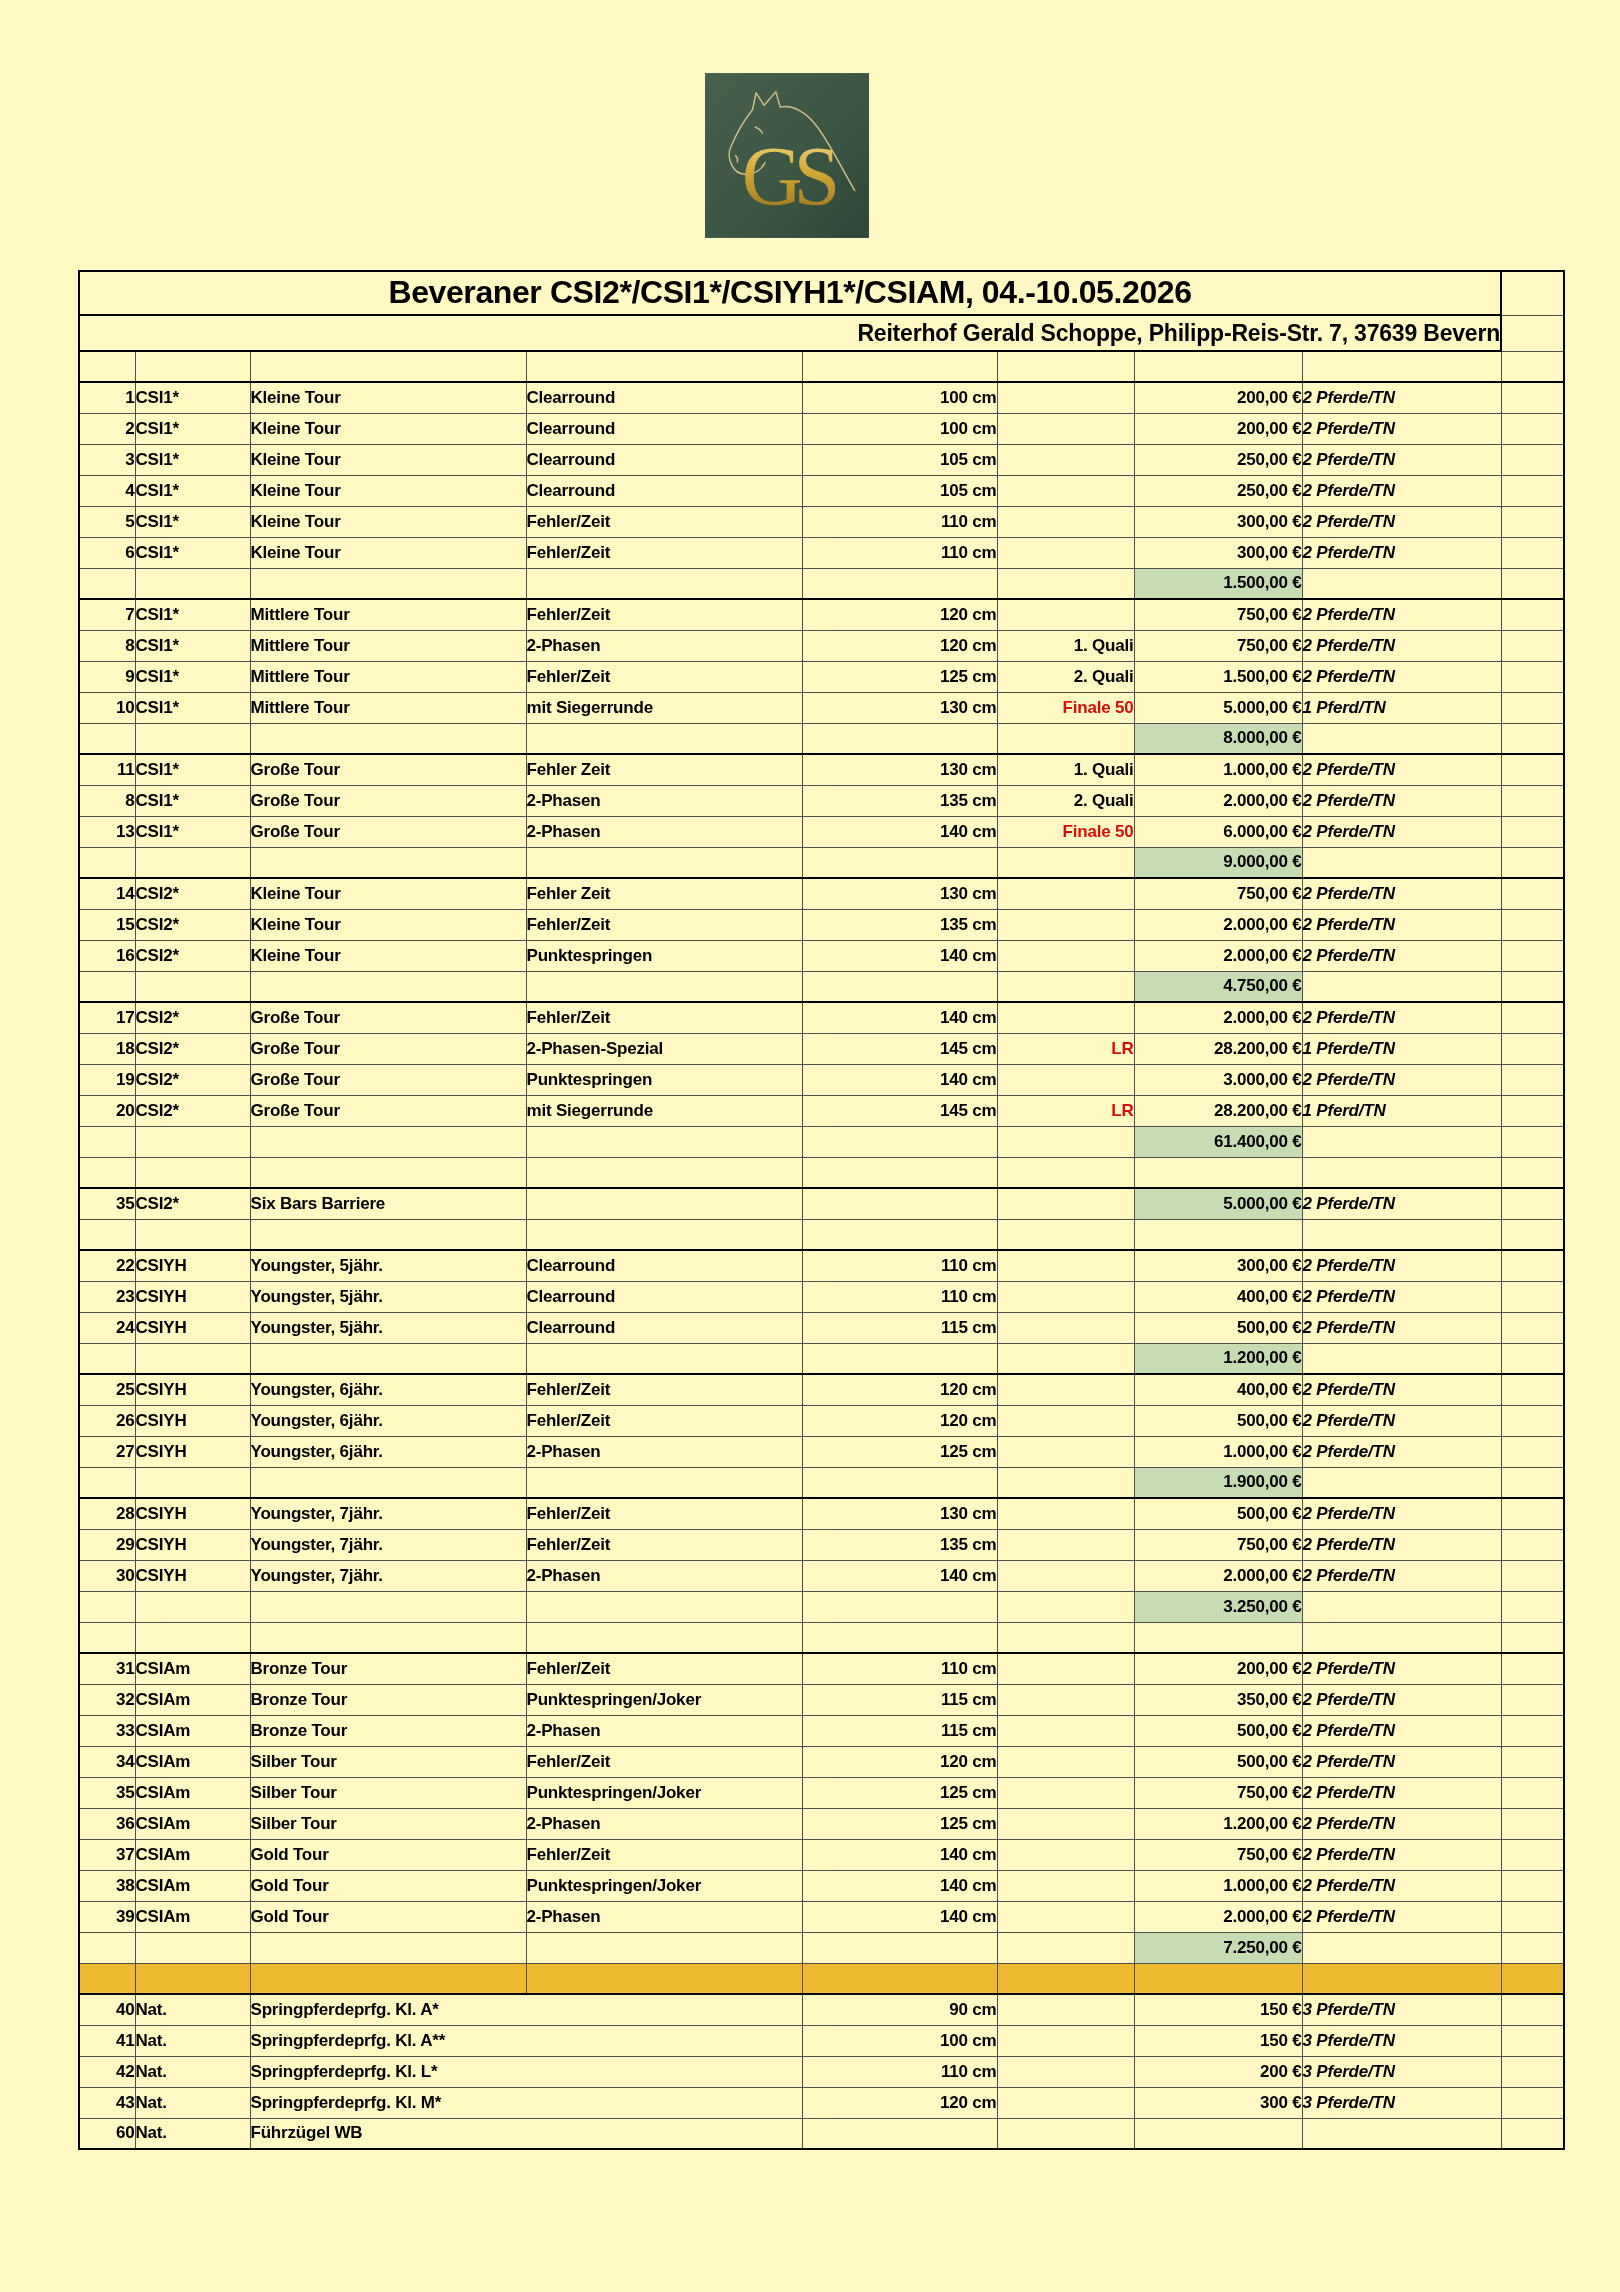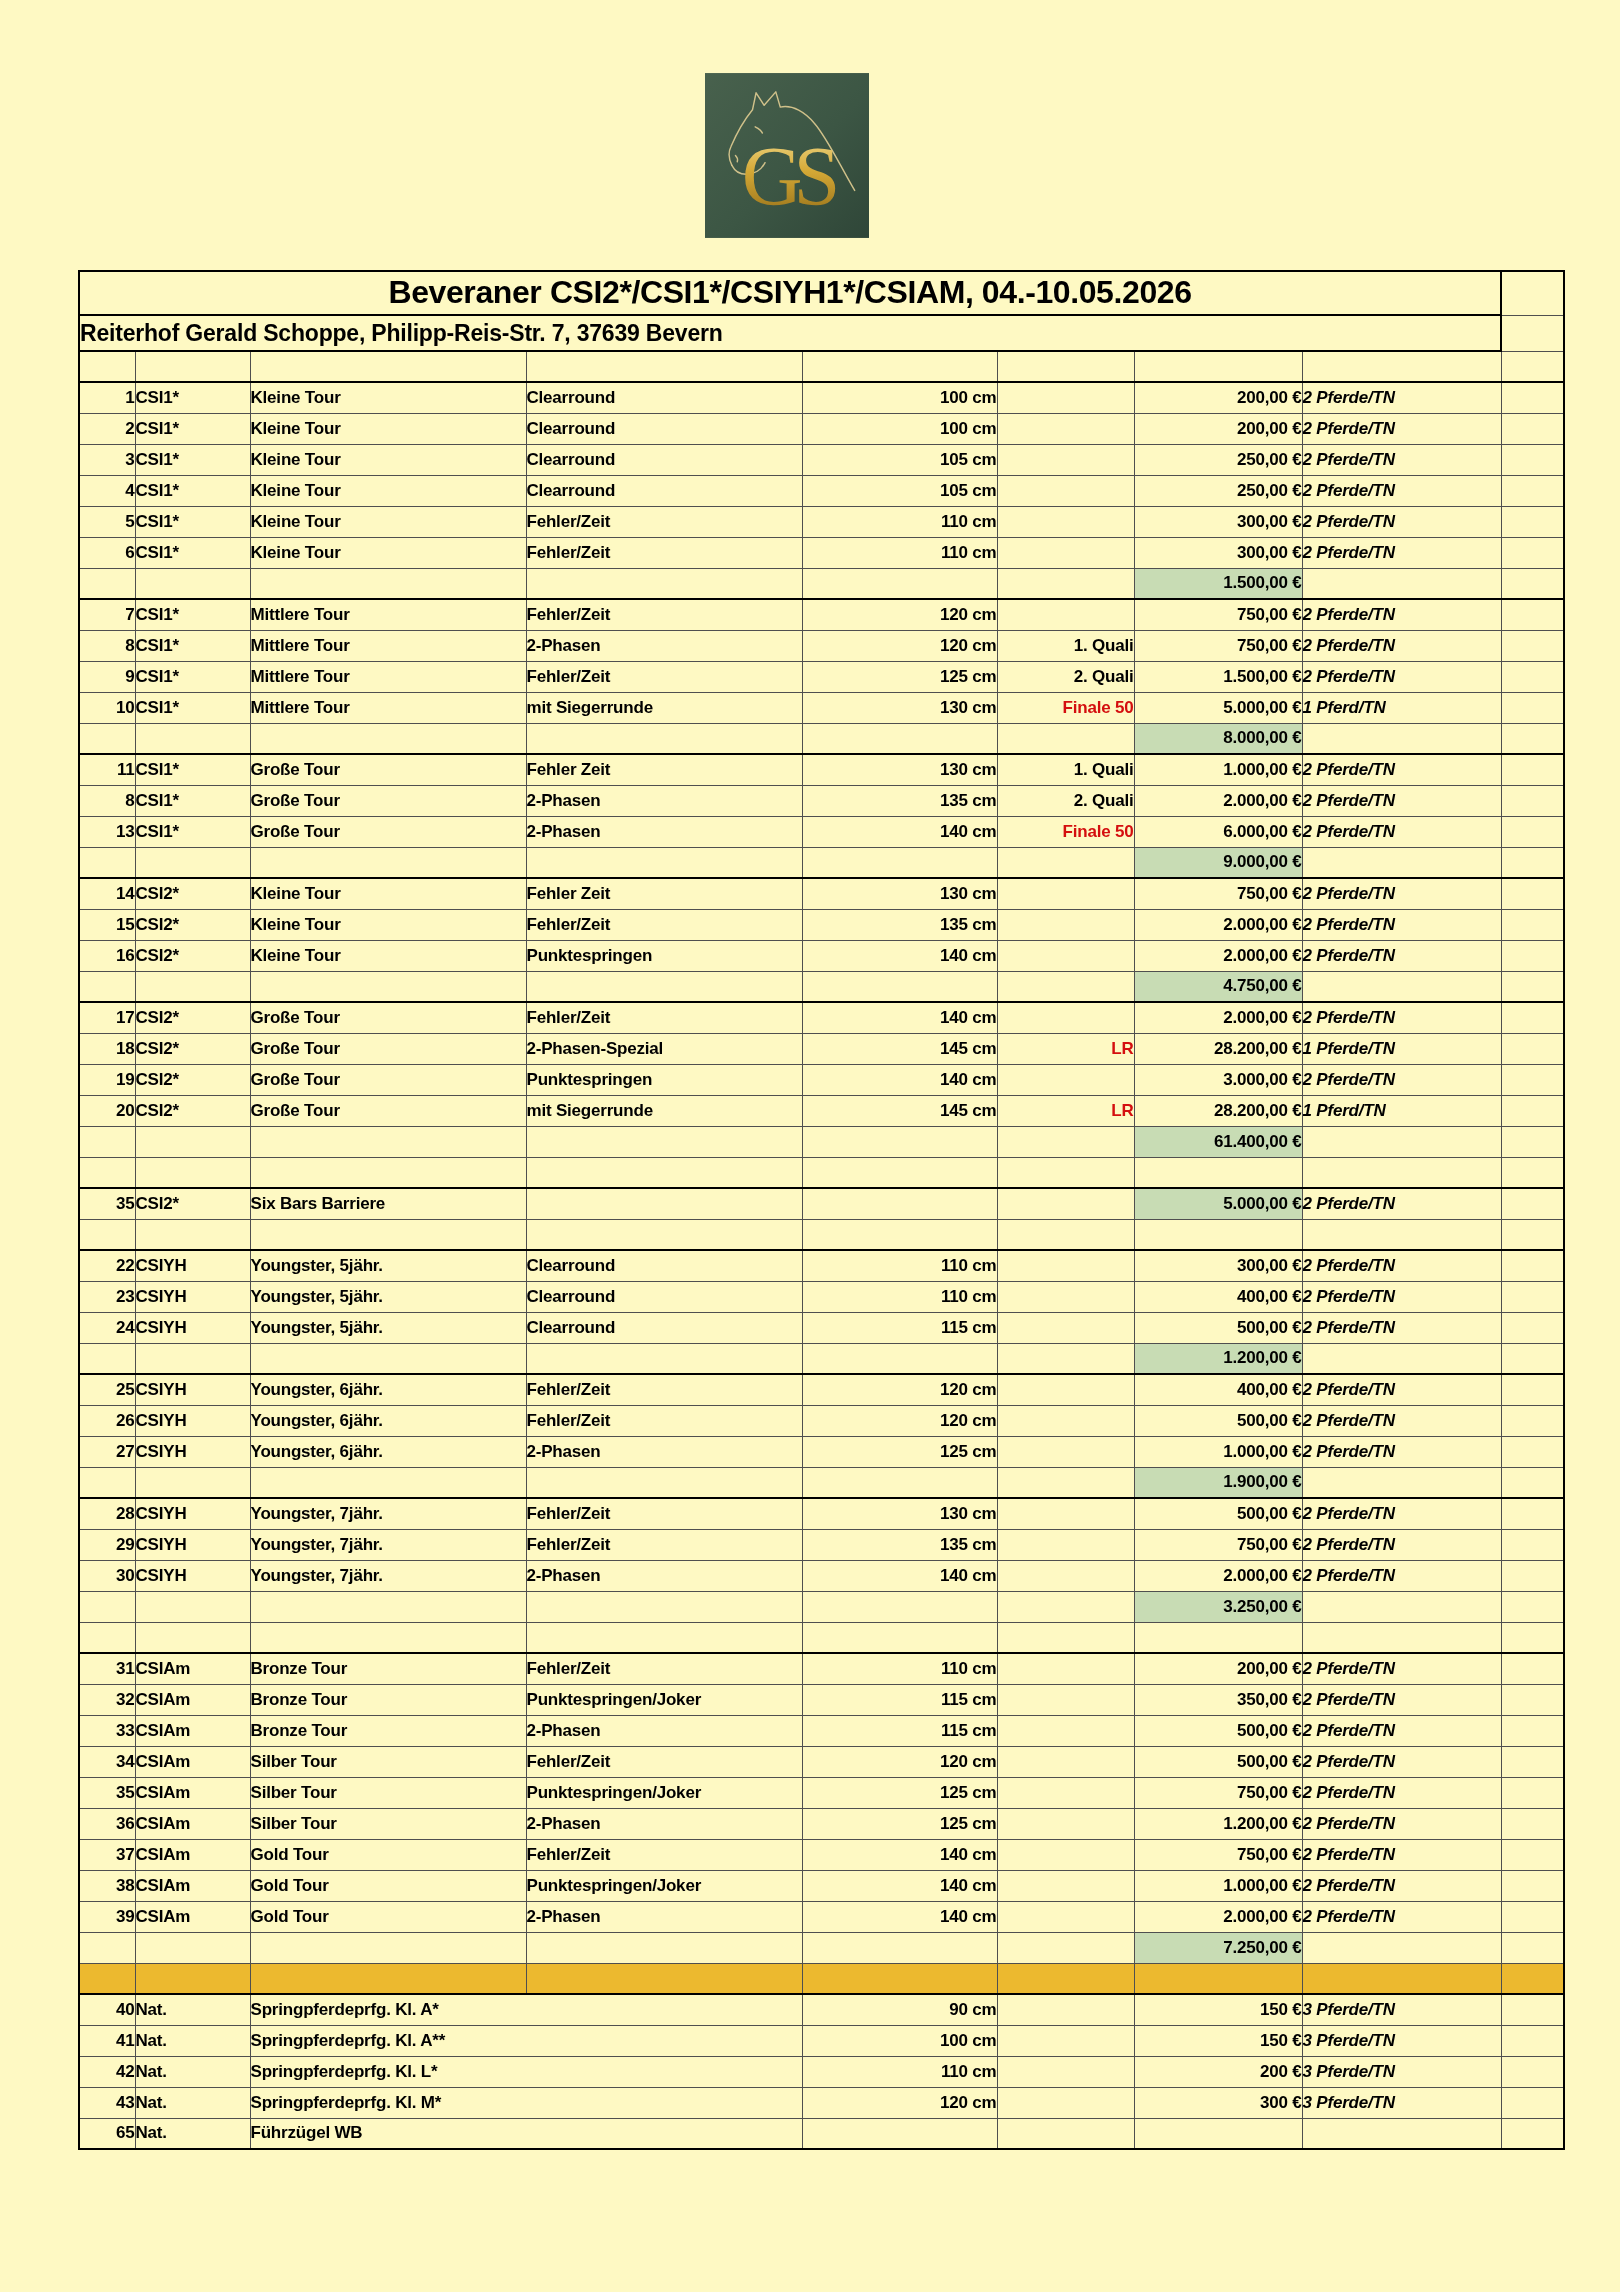--- a/index.html
+++ b/index.html
@@ -9,21 +9,21 @@
   .logo{position:absolute;left:705px;top:73px;width:164px;height:165px;}
   
   table.sched{position:absolute;left:78px;top:270px;width:1485px;
               border-collapse:collapse;table-layout:fixed;border:2.7px solid #000;}
   .sched td{border:1.8px solid #4f4f4f;padding:0;font-size:17px;font-weight:bold;
             color:#000;white-space:nowrap;overflow:hidden;line-height:1.05;
             letter-spacing:-0.2px;vertical-align:middle;}
   tr.title-row{height:44px;}
   td.title-cell{border:2.7px solid #000;text-align:center;font-size:32px;letter-spacing:-0.4px;}
   tr.subtitle-row{height:36px;}
-  td.subtitle-cell{border:2.7px solid #000;text-align:left;font-size:23px;}
+  td.subtitle-cell{border:2.7px solid #000;text-align:right;font-size:23px;}
   tr.gap-row{height:34px;}
   tbody.rows tr{height:31px;}
   tbody.rows tr.gs td{border-top:2.7px solid #000;}
   td.sum{background:var(--sum-green,#c8dcb4);}
   tr.band td{background:var(--band-orange,#ecb92f);}
   td.red{color:var(--red,#d40f0f);}
   .col-no{text-align:right;padding-right:14.3px;}
   .col-cls{text-align:left;padding-left:11.6px;}
   .col-tour{text-align:left;padding-left:11.6px;}
   .col-mode{text-align:left;padding-left:10.7px;}
@@ -703,21 +703,21 @@
           <td class="col-no">43</td>
           <td class="col-cls">Nat.</td>
           <td class="col-tour" colspan="2">Springpferdeprfg. Kl. M*</td>
           <td class="col-height">120 cm</td>
           <td class="col-quali"></td>
           <td class="col-prize">300 €</td>
           <td class="col-horses">3 Pferde/TN</td>
           <td class="col-spacer"></td>
         </tr>
         <tr>
-          <td class="col-no">65</td>
+          <td class="col-no">60</td>
           <td class="col-cls">Nat.</td>
           <td class="col-tour" colspan="2">Führzügel WB</td>
           <td class="col-height"></td>
           <td class="col-quali"></td>
           <td class="col-prize"></td>
           <td class="col-horses"></td>
           <td class="col-spacer"></td>
         </tr>
       </tbody>
   </table>

